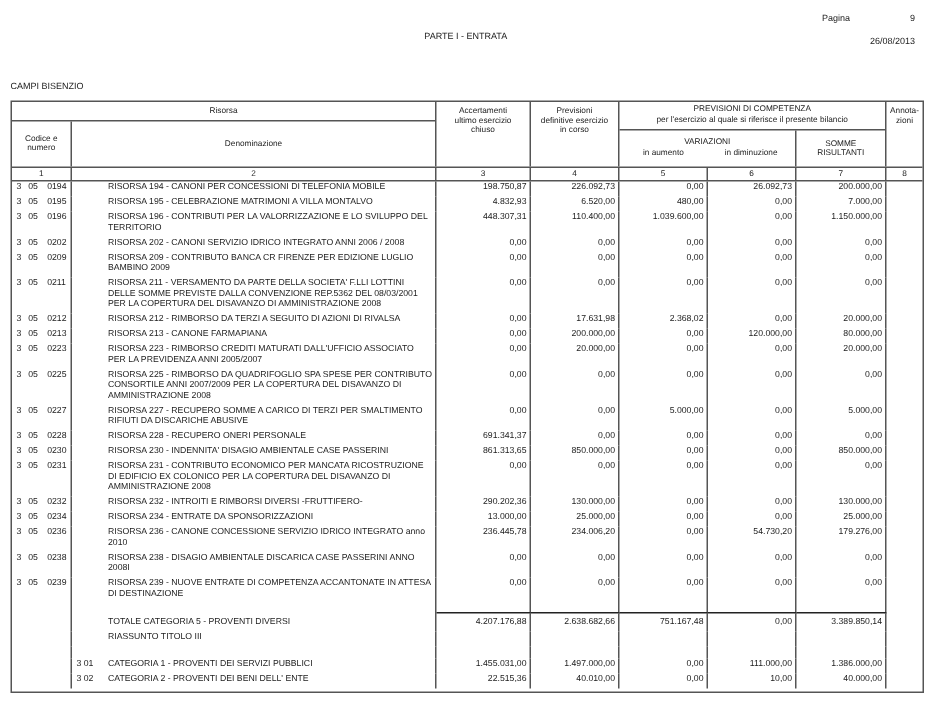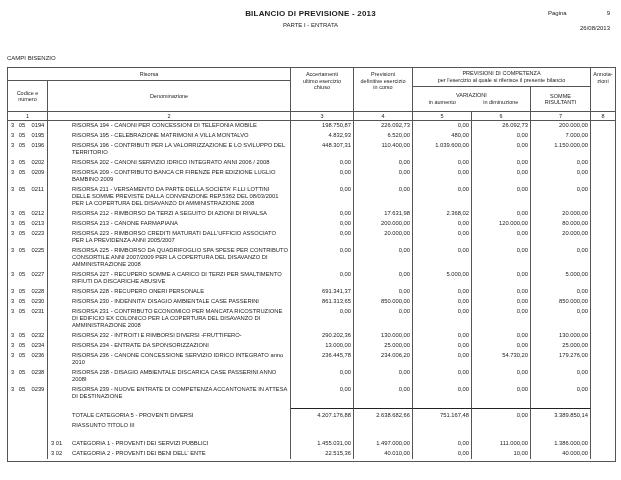--- a/index.html
+++ b/index.html
@@ -58,21 +58,20 @@
   .total-label { padding-top:3px; }
   .sp { height:6px; }
   .sp2 { height:8px; }
   .tbody .trow:last-child { padding-bottom:2px; }
 </style>
 </head>
 <body>
 
 <div class="page">
 
-  <div class="title">BILANCIO DI PREVISIONE - 2013</div>
   <div class="subtitle">PARTE I - ENTRATA</div>
   <div class="pagina-wrap">
     <span>Pagina</span>
     <span>9</span>
   </div>
   <div class="date">26/08/2013</div>
   <div class="entity">CAMPI BISENZIO</div>
 
   <div class="tbl">
     <div class="thead">

